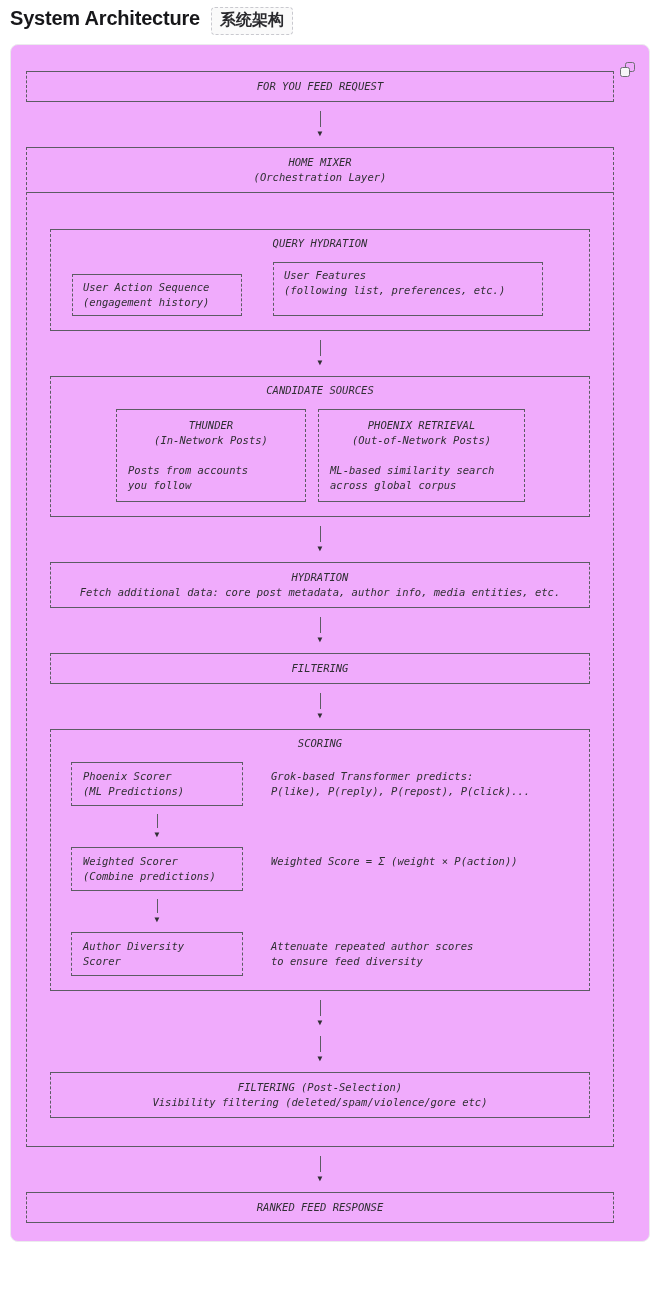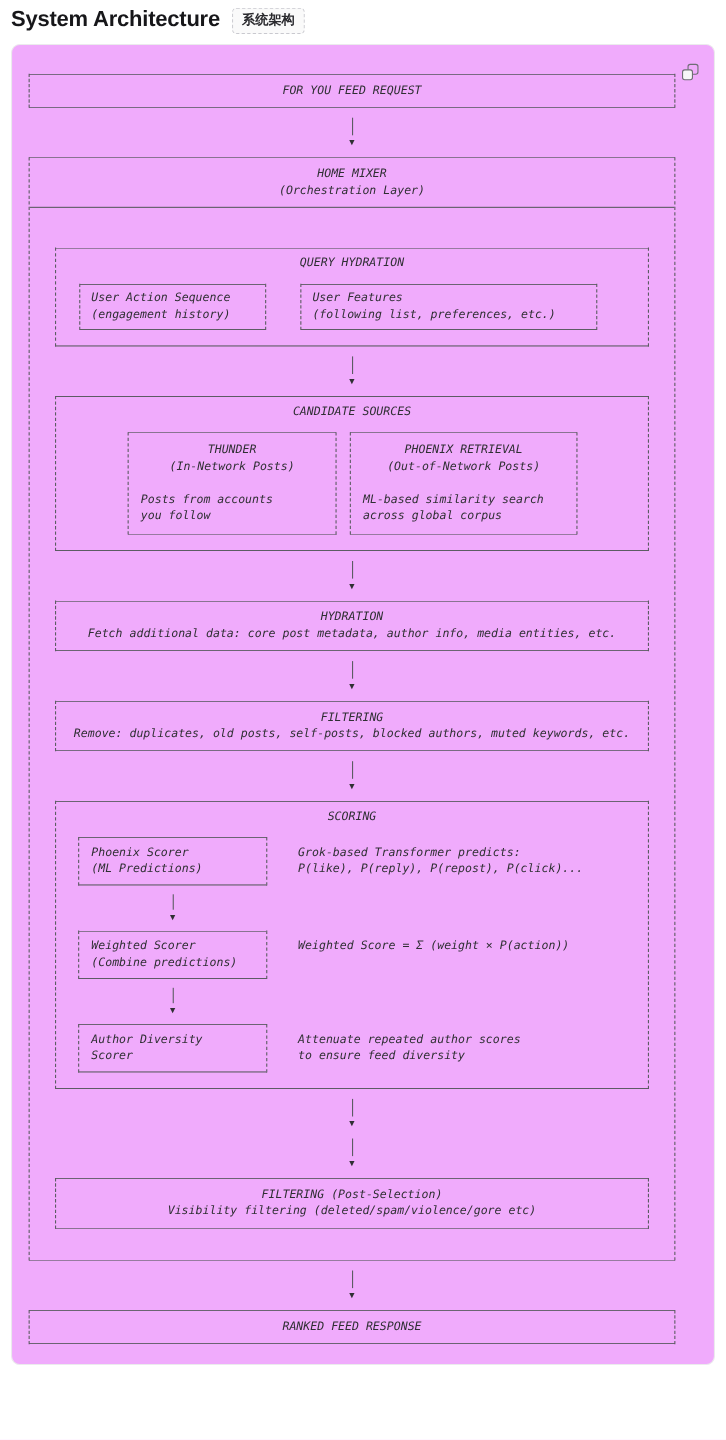--- a/index.html
+++ b/index.html
@@ -1,20 +1,20 @@
 <!DOCTYPE html>
 <html><head>
 <meta charset="utf-8">
 <style>
   html, body { margin:0; padding:0; background:#ffffff; }
   body { width:660px; font-family:"Liberation Sans", sans-serif; }
 
   .titlebar { display:flex; align-items:flex-start; gap:11px; padding:7px 10px 9px 10px; }
   .page-title { margin:0; font-size:20px; font-weight:700; color:#17171a; letter-spacing:-0.2px; }
-  .title-tag { font-size:12px; font-weight:700; color:#2a2a2e; background:#fafafa;
+  .title-tag { font-size:16px; font-weight:700; color:#2a2a2e; background:#fafafa;
                border:1px dashed #c9c9cf; border-radius:4px; padding:2px 8px 3px; }
 
   .card { position:relative; margin:0 10px 6px 10px; background:#f0abfc;
           border:1px solid #ebebed; border-radius:8px;
           padding:26px 35px 18px 15px; box-sizing:border-box;font-style:italic; }
 
   .copy-btn { position:absolute; top:13px; right:11px; width:22px; height:22px;
               background:none; border:none; padding:0; cursor:pointer; }
   .copy-icon { position:relative; display:block; width:15px; height:15px; margin:auto; }
   .copy-icon i { position:absolute; box-sizing:border-box; width:10px; height:10px;
@@ -37,21 +37,21 @@
 
   .section { margin:0 23px; padding:6px 0 14px 0; }
   .sec-title { text-align:center; margin-bottom:11px; }
 
   .arrow { display:flex; flex-direction:column; align-items:center; margin:9px 0; }
   .arrow .stem { width:1px; height:16px; background:var(--line); }
   .arrow .head { font-size:8px; line-height:9px; margin-top:2px; color:var(--txt); }
 
   .qh-row { display:flex; margin-left:21px; gap:31px; }
   .qh-box { padding:5px 10px; }
-  .qh-left  { width:170px; }
+  .qh-left  { width:170px;margin-top:12px; }
   .qh-right { width:270px; }
 
   .cand-row { display:flex; margin-left:65px; gap:12px; }
   .cand-box { padding:8px 11px; }
   .cand-left  { width:190px; }
   .cand-right { width:207px; }
   .cand-box .c { text-align:center; }
   .blank { height:15px; }
 
   .center-box { text-align:center; padding:7px 10px; }
@@ -149,21 +149,20 @@
           <div>Fetch additional data: core post metadata, author info, media entities, etc.</div>
         </div>
 
         <div class="arrow">
           <span class="stem"></span>
           <span class="head">▼</span>
         </div>
 
         <div class="abox center-box section" style="padding:7px 10px;">
           <div>FILTERING</div>
-          <div>Remove: duplicates, old posts, self-posts, blocked authors, muted keywords, etc.</div>
         </div>
 
         <div class="arrow">
           <span class="stem"></span>
           <span class="head">▼</span>
         </div>
 
         <div class="abox section">
           <div class="sec-title">SCORING</div>
 

